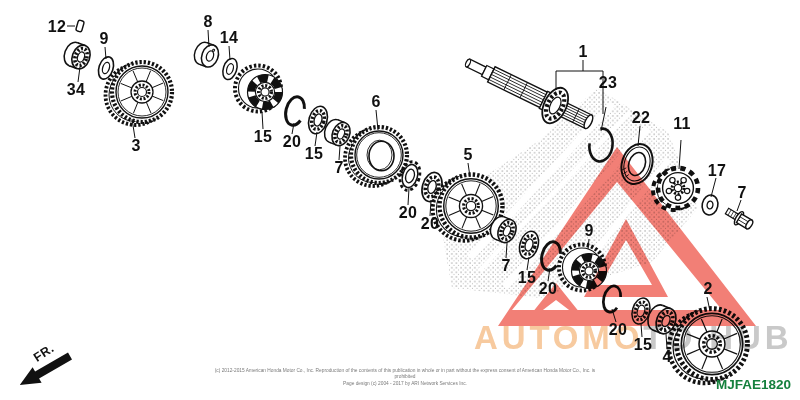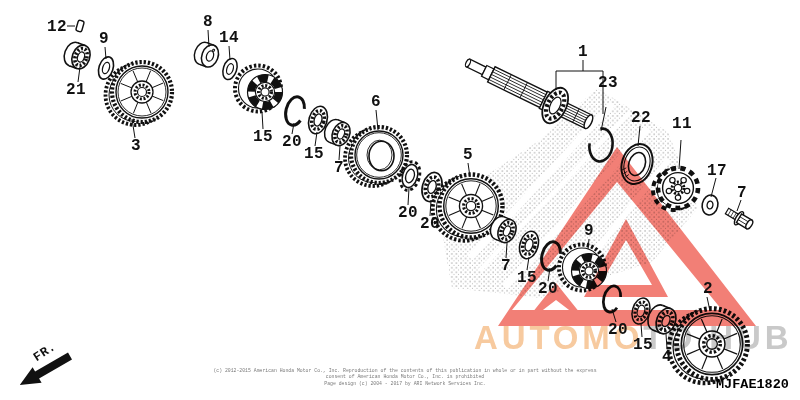--- a/index.html
+++ b/index.html
@@ -7,26 +7,26 @@
          font-family:"Liberation Sans",sans-serif;}
   .stage svg.art{position:absolute;left:0;top:0;z-index:1;}
   .wm{position:absolute;left:0;top:0;width:800px;height:400px;z-index:2;
       mix-blend-mode:multiply;opacity:.82;pointer-events:none;}
   .wm svg{position:absolute;left:0;top:0;}
   .brand{position:absolute;left:474px;top:320px;font-size:34px;font-weight:700;
          letter-spacing:4px;white-space:nowrap;line-height:1;
          transform:scaleX(.97);transform-origin:left top;}
   .brand .o{color:#F5BE8A;}
   .brand .g{color:#BDBDBD;}
-  .labels{position:absolute;left:0;top:0;width:769px;height:400px;z-index:3;pointer-events:none;font-family:Liberation Mono, monospace;}
+  .labels{position:absolute;left:0;top:0;width:769px;height:400px;z-index:3;pointer-events:none;}
   .callout{position:absolute;transform:translate(-50%,-50%);font-size:16px;font-weight:600;
            color:#111;letter-spacing:.3px;}
   .fr{position:absolute;left:31px;top:353px;font-size:12.5px;font-weight:700;color:#111;
       transform:rotate(-33deg);transform-origin:left top;letter-spacing:.5px;}
-  .code{position:absolute;left:716px;top:377px;font-size:13.5px;font-weight:700;color:#000000;}
+  .code{position:absolute;left:716px;top:377px;font-size:13.5px;font-weight:700;color:#15803d;}
   .copy{position:absolute;left:155px;top:368px;width:500px;text-align:center;color:#7a7a7a;
         font-size:6px;line-height:1.3;transform:scale(.8);transform-origin:center top;}
 </style>
 </head>
 <body>
 
 <div class="stage">
 
   <svg class="art" width="800" height="400" viewBox="0 0 800 400">
     <defs>
@@ -270,21 +270,21 @@
       <path fill-rule="evenodd" fill="#EF6358" d="M556,283 L588,323 L524,323 Z M556,300 L573,313 L539,313 Z"></path>
     </svg>
     <div class="brand">
       <span class="o">AUTOMO</span><span class="g">TO HUB</span>
     </div>
   </div>
 
   <div class="labels">
     <div class="callout" style="left:57px;top:27px">12</div>
     <div class="callout" style="left:104px;top:39px">9</div>
-    <div class="callout" style="left:76px;top:90px">21</div>
+    <div class="callout" style="left:76px;top:90px">34</div>
     <div class="callout" style="left:136px;top:146px">3</div>
     <div class="callout" style="left:208px;top:22px">8</div>
     <div class="callout" style="left:229px;top:38px">14</div>
     <div class="callout" style="left:263px;top:137px">15</div>
     <div class="callout" style="left:292px;top:142px">20</div>
     <div class="callout" style="left:314px;top:154px">15</div>
     <div class="callout" style="left:339px;top:168px">7</div>
     <div class="callout" style="left:376px;top:102px">6</div>
     <div class="callout" style="left:408px;top:213px">20</div>
     <div class="callout" style="left:430px;top:224px">20</div>

